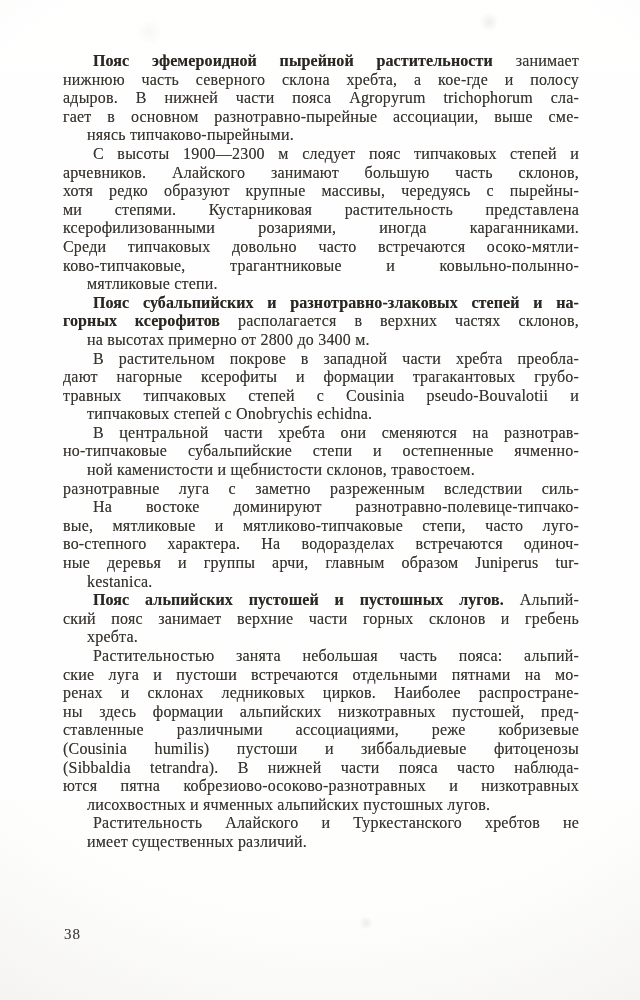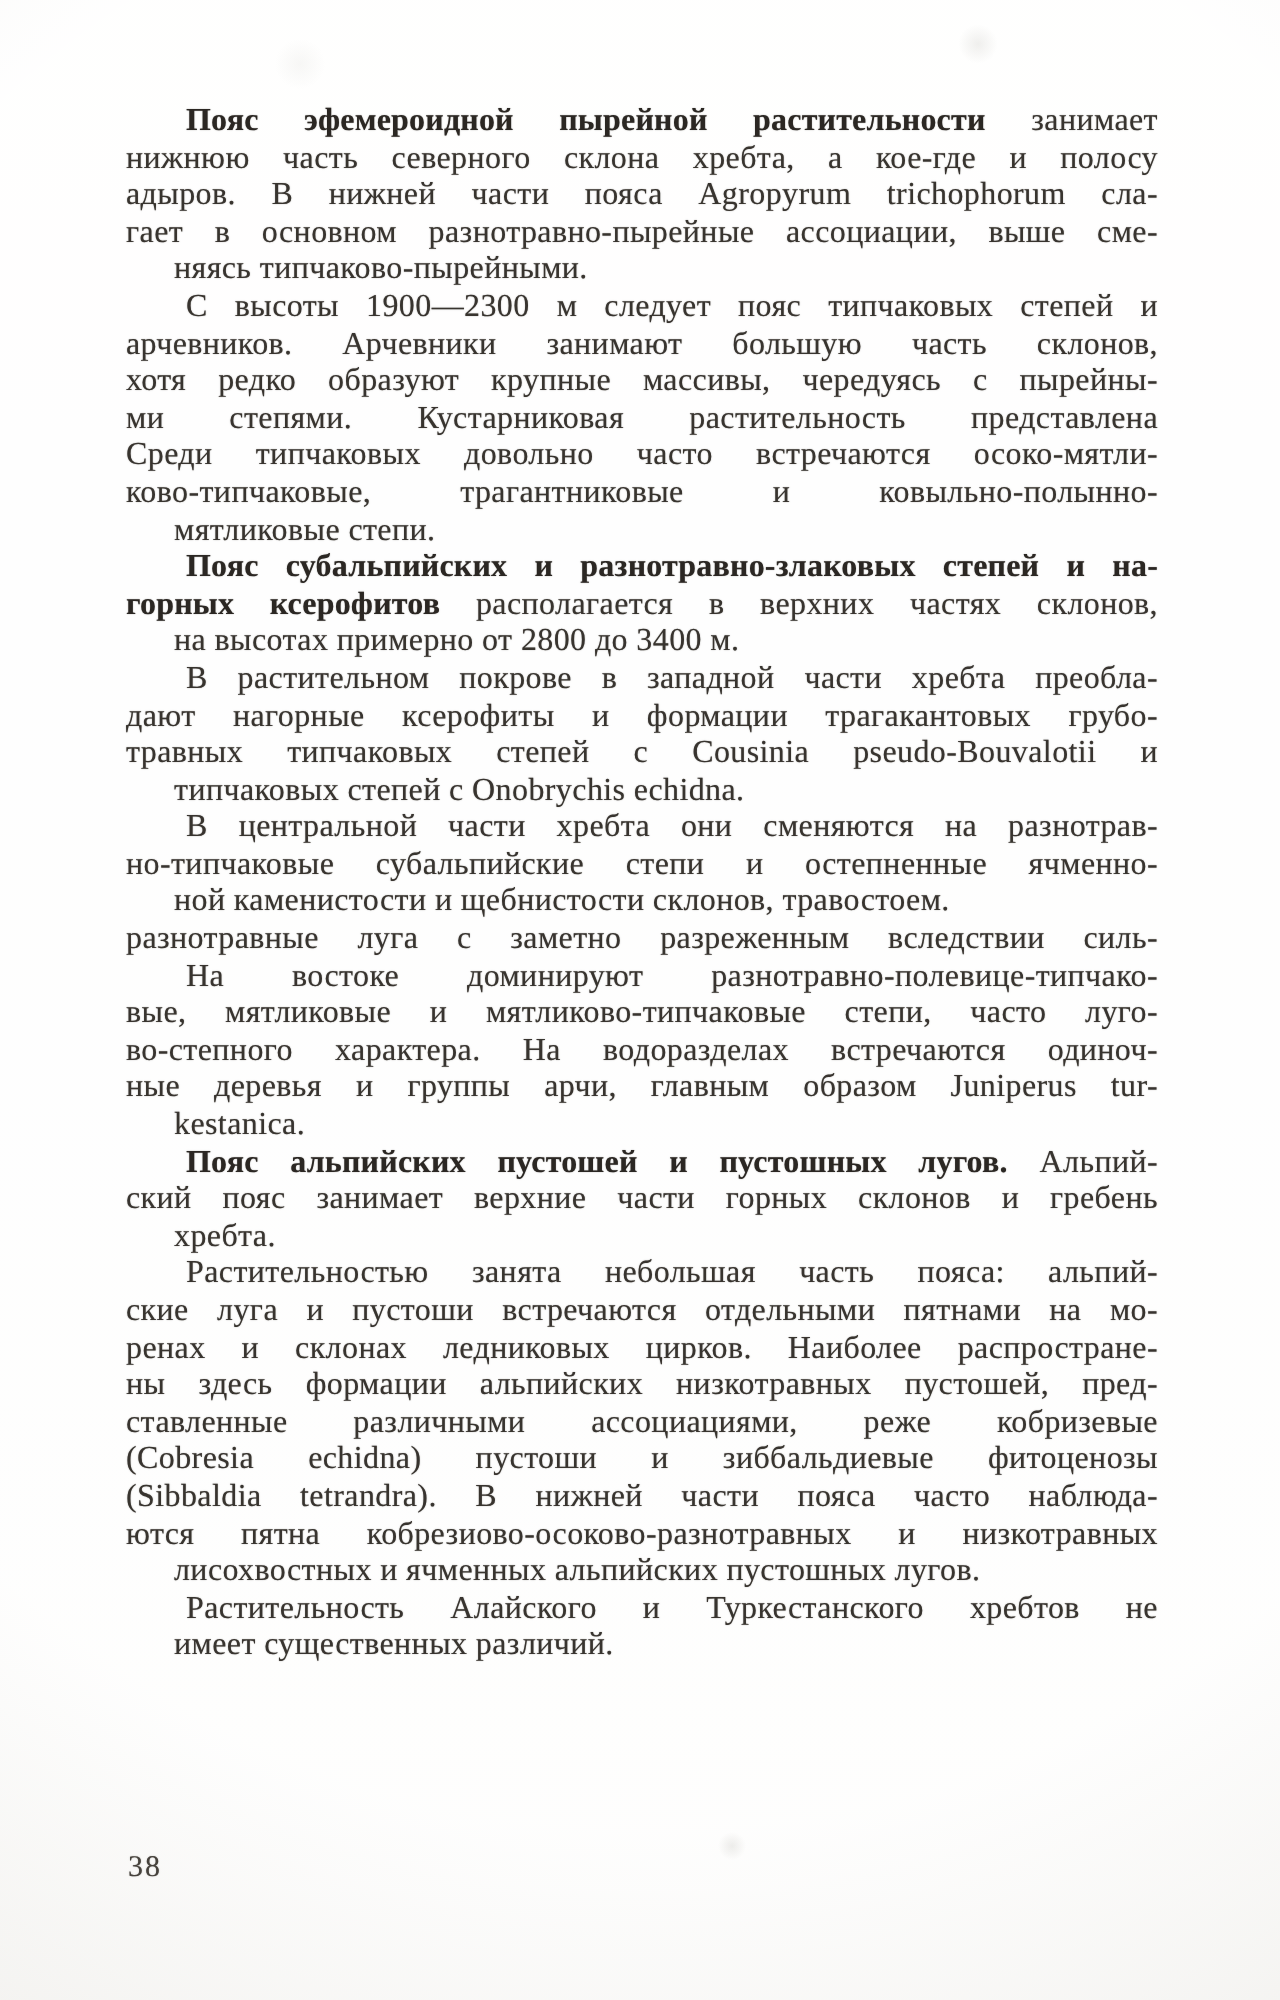--- a/index.html
+++ b/index.html
@@ -73,23 +73,24 @@
 <body>
 
 <div class="page">
   <div class="text-block" id="text-block">
       <div class="line indent"><b>Пояс эфемероидной пырейной растительности</b> занимает</div>
       <div class="line">нижнюю часть северного склона хребта, а кое-где и полосу</div>
       <div class="line">адыров. В нижней части пояса Agropyrum trichophorum сла-</div>
       <div class="line">гает в основном разнотравно-пырейные ассоциации, выше сме-</div>
       <div class="line last">няясь типчаково-пырейными.</div>
       <div class="line indent">С высоты 1900—2300 м следует пояс типчаковых степей и</div>
-      <div class="line">арчевников. Арчевники занимают большую часть склонов,</div>
+      <div class="line">арчевников. Алайского занимают большую часть склонов,</div>
       <div class="line">хотя редко образуют крупные массивы, чередуясь с пырейны-</div>
       <div class="line">ми степями. Кустарниковая растительность представлена</div>
+      <div class="line">ксерофилизованными розариями, иногда караганниками.</div>
       <div class="line">Среди типчаковых довольно часто встречаются осоко-мятли-</div>
       <div class="line">ково-типчаковые, трагантниковые и ковыльно-полынно-</div>
       <div class="line last">мятликовые степи.</div>
       <div class="line indent"><b>Пояс субальпийских и разнотравно-злаковых степей и на-</b></div>
       <div class="line"><b>горных ксерофитов</b> располагается в верхних частях склонов,</div>
       <div class="line last">на высотах примерно от 2800 до 3400 м.</div>
       <div class="line indent">В растительном покрове в западной части хребта преобла-</div>
       <div class="line">дают нагорные ксерофиты и формации трагакантовых грубо-</div>
       <div class="line">травных типчаковых степей с Cousinia pseudo-Bouvalotii и</div>
       <div class="line last">типчаковых степей с Onobrychis echidna.</div>
@@ -103,21 +104,21 @@
       <div class="line">ные деревья и группы арчи, главным образом Juniperus tur-</div>
       <div class="line last">kestanica.</div>
       <div class="line indent"><b>Пояс альпийских пустошей и пустошных лугов.</b> Альпий-</div>
       <div class="line">ский пояс занимает верхние части горных склонов и гребень</div>
       <div class="line last">хребта.</div>
       <div class="line indent">Растительностью занята небольшая часть пояса: альпий-</div>
       <div class="line">ские луга и пустоши встречаются отдельными пятнами на мо-</div>
       <div class="line">ренах и склонах ледниковых цирков. Наиболее распростране-</div>
       <div class="line">ны здесь формации альпийских низкотравных пустошей, пред-</div>
       <div class="line">ставленные различными ассоциациями, реже кобризевые</div>
-      <div class="line">(Cobresia echidna) пустоши и зиббальдиевые фитоценозы</div>
+      <div class="line">(Cousinia humilis) пустоши и зиббальдиевые фитоценозы</div>
       <div class="line">(Sibbaldia tetrandra). В нижней части пояса часто наблюда-</div>
       <div class="line">ются пятна кобрезиово-осоково-разнотравных и низкотравных</div>
       <div class="line last">лисохвостных и ячменных альпийских пустошных лугов.</div>
       <div class="line indent">Растительность Алайского и Туркестанского хребтов не</div>
       <div class="line last">имеет существенных различий.</div>
     </div>
   <div class="page-number">38</div>
 </div>
 
 </body></html>

